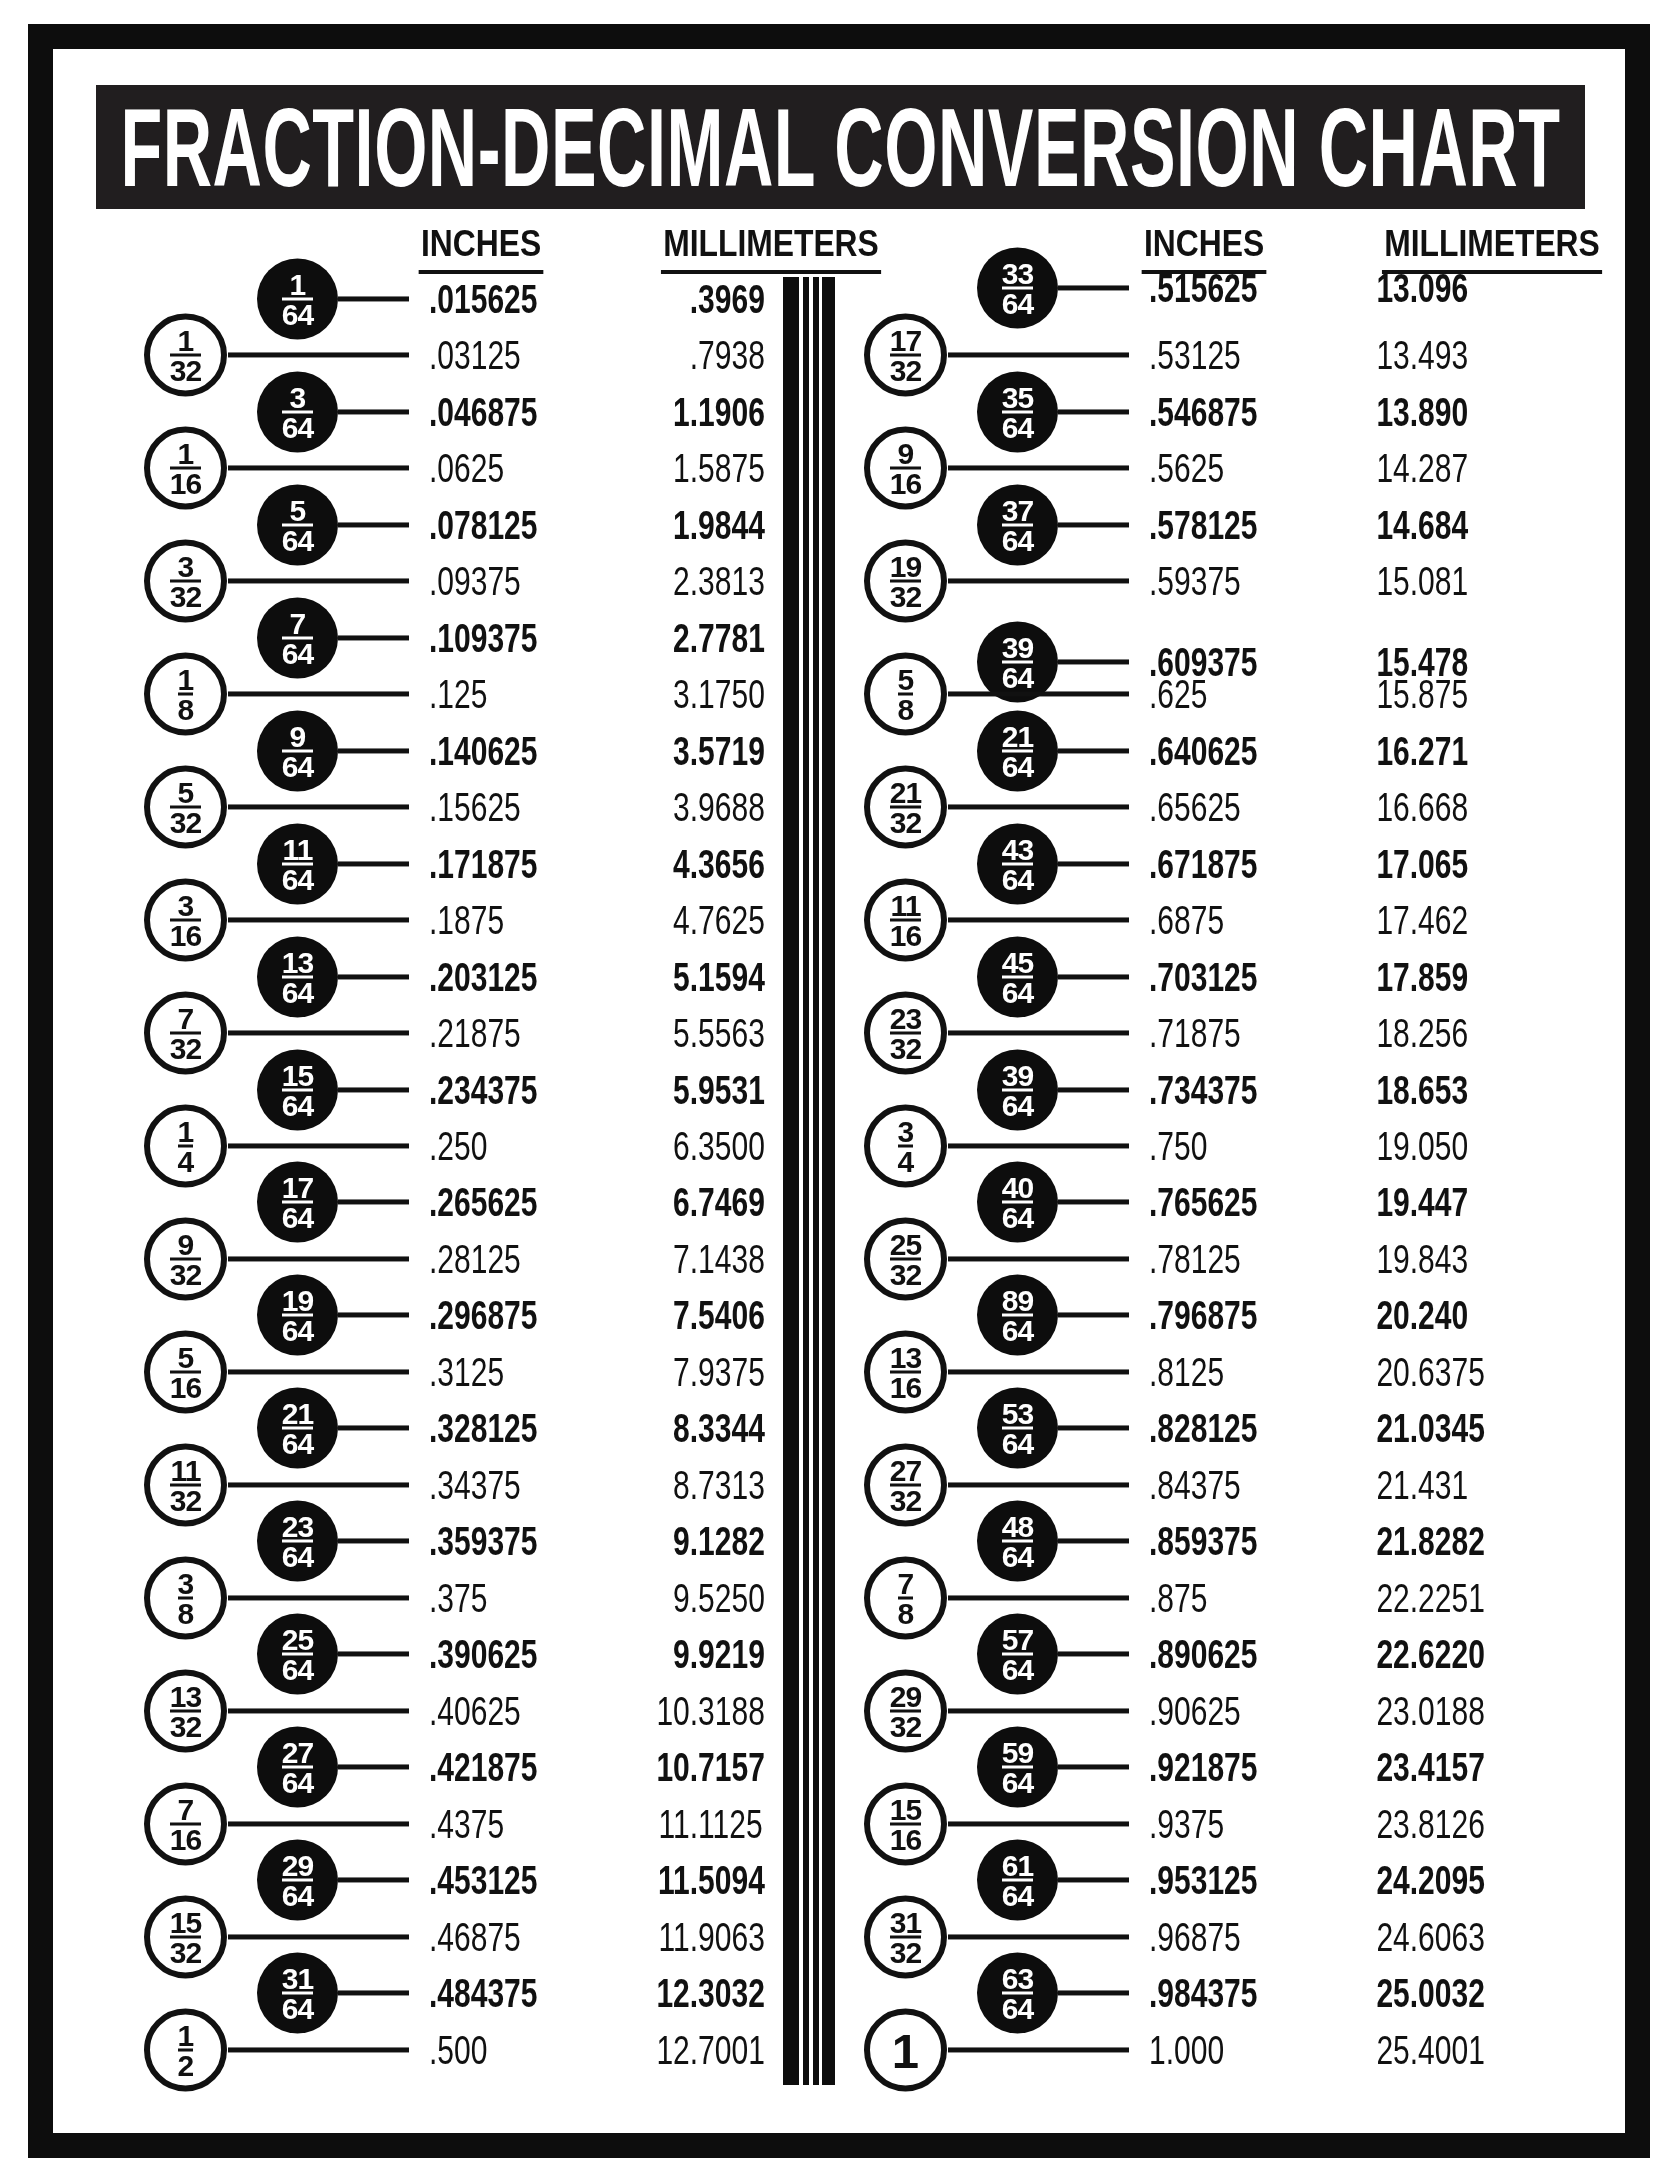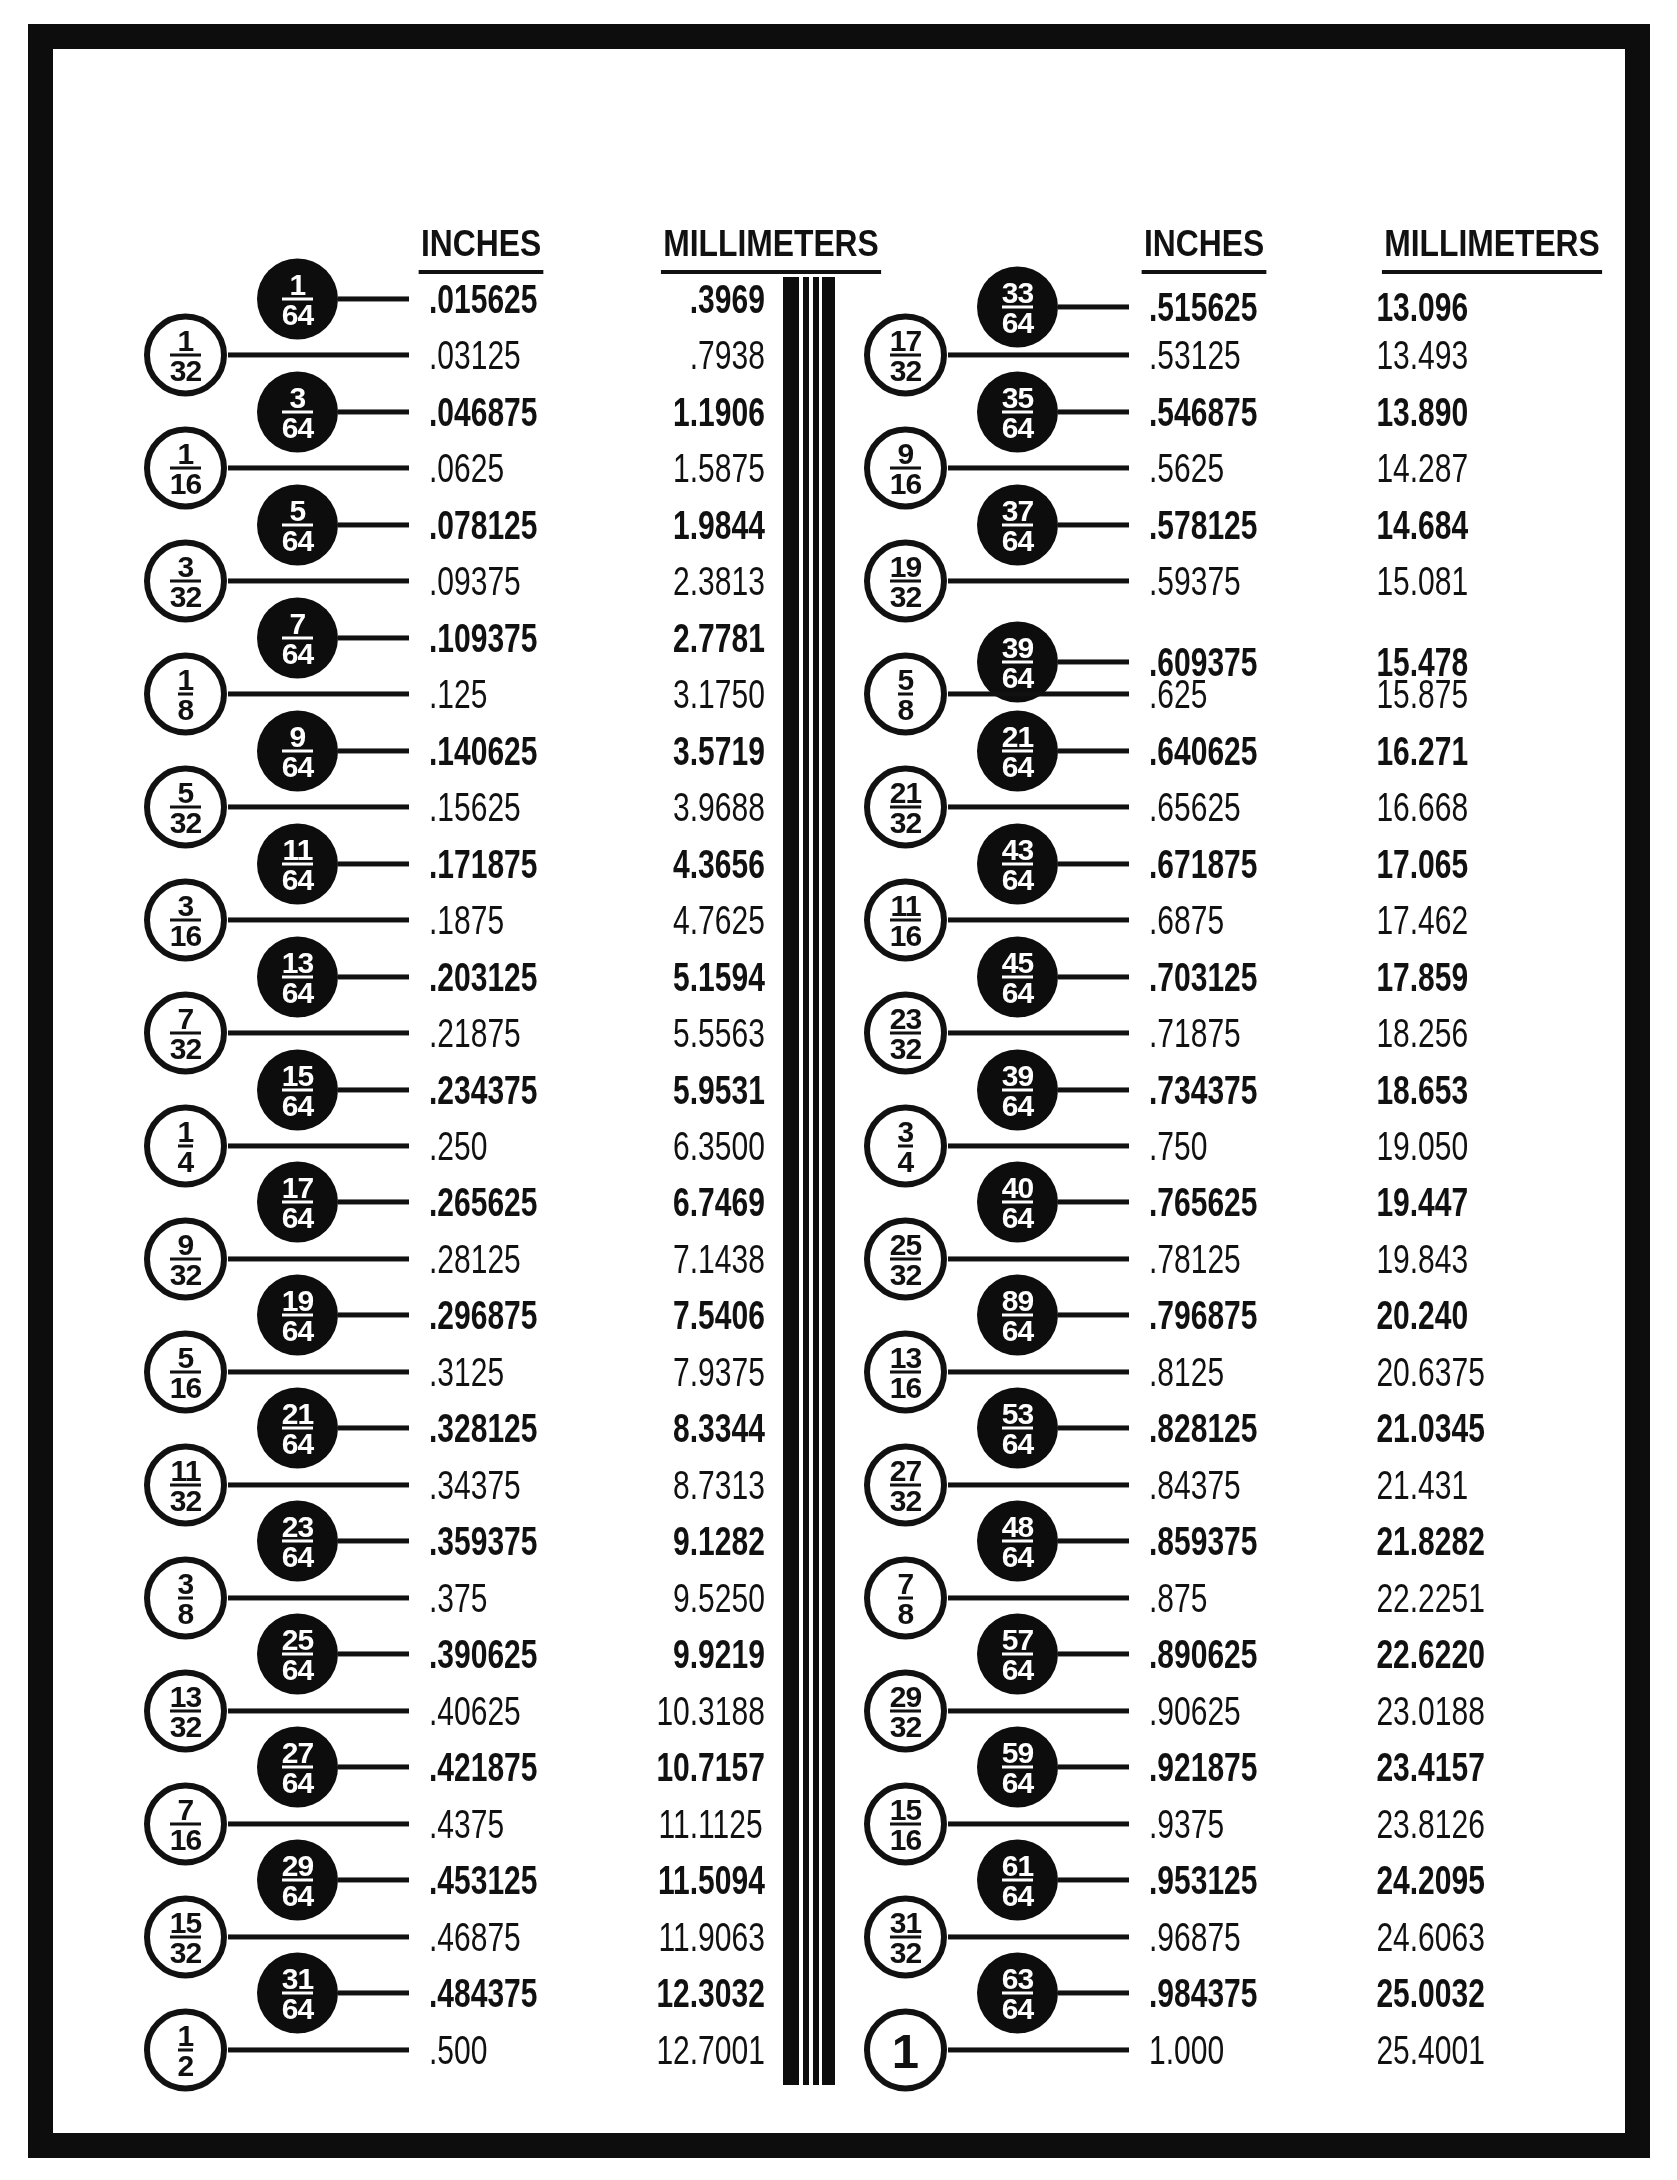--- a/index.html
+++ b/index.html
@@ -39,20 +39,23 @@
   .val.mm{left:516px;display:inline-flex;}
   .val.b{font-weight:bold;}
   .mmint{display:inline-block;width:61px;text-align:right;}
 </style>
 </head>
 <body>
 
 <div class="page">
   <div class="frame"></div>
 
+  <div class="titlebar">
+    <span class="titletext">FRACTION-DECIMAL CONVERSION CHART</span>
+  </div>
 
   <div class="hdr h0">
     <span class="cond">INCHES</span>
   </div>
   <div class="hdr h1">
     <span class="cond">MILLIMETERS</span>
   </div>
   <div class="hdr h2">
     <span class="cond">INCHES</span>
   </div>
@@ -543,21 +546,21 @@
           </span>
         </div>
         <span class="val inch">.500</span>
         <span class="val mm">
           <span class="mmint">12</span>
           <span>.7001</span>
         </span>
       </div>
     </div>
   <div class="col col1">
-      <div class="row" style="top: 279px; text-decoration: underline;">
+      <div class="row" style="top: 260px; text-decoration: underline;">
         <div class="connector" style="left: 210px; width: 71px;"></div>
         <div class="circle filled">
           <span class="frac">
             <span>33</span>
             <span class="bar"></span>
             <span>64</span>
           </span>
         </div>
         <span class="val inch b">.515625</span>
         <span class="val mm b">

